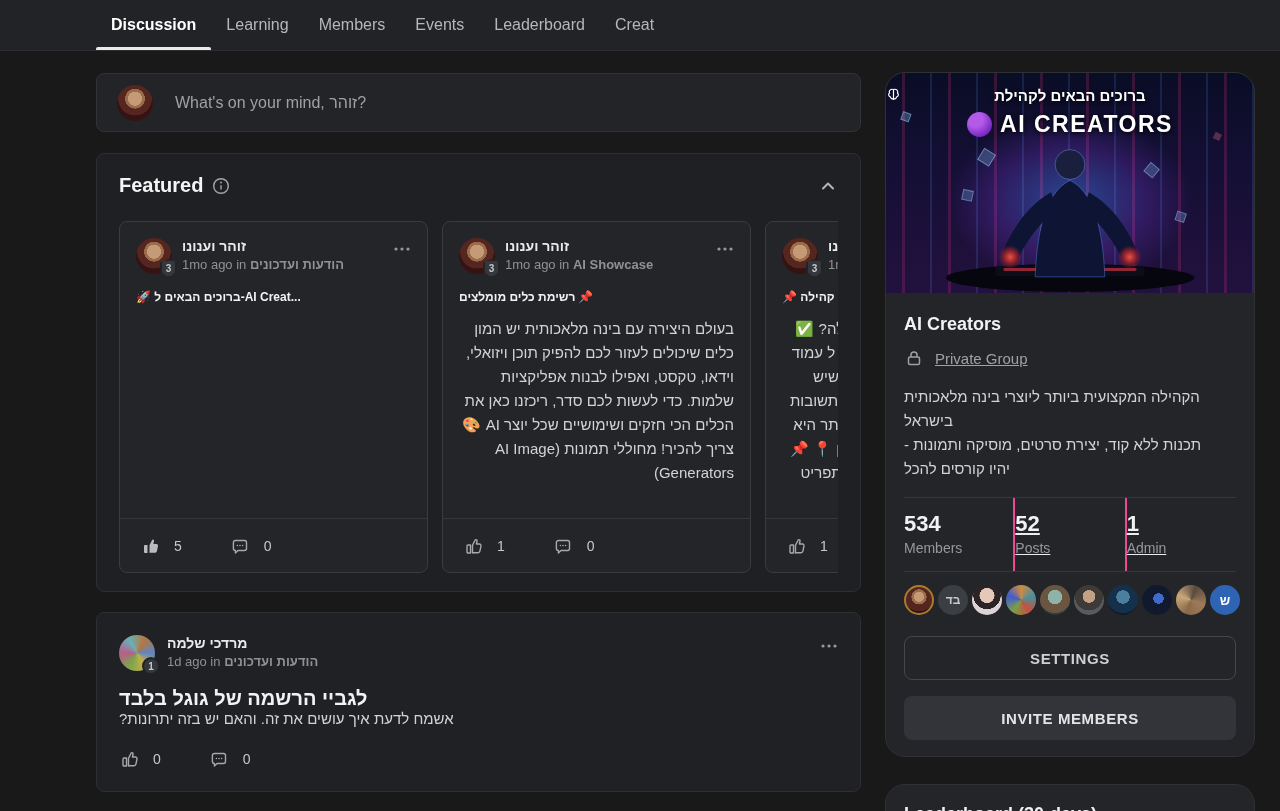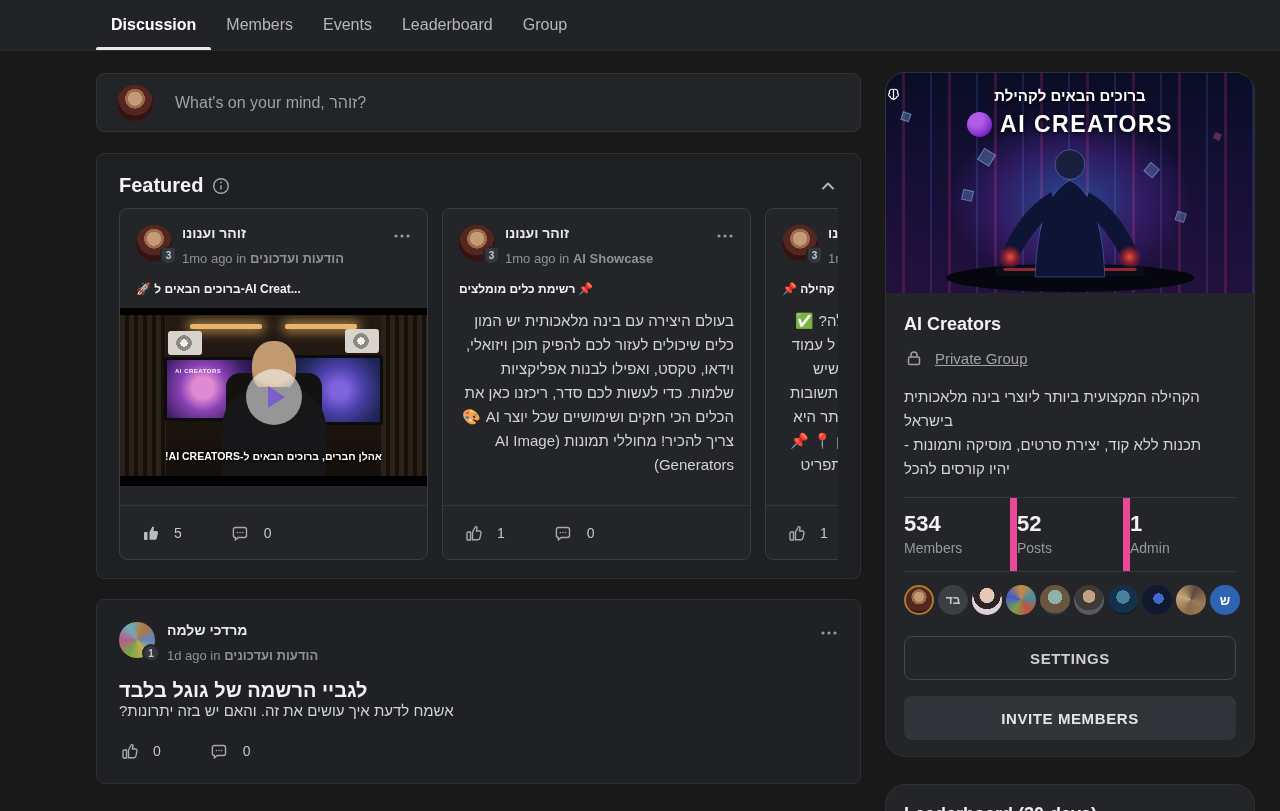--- a/index.html
+++ b/index.html
@@ -33,31 +33,31 @@
   .av-mord  { background:conic-gradient(from 30deg,#b7763d,#5d86c2,#c7b04a,#7aa54c,#b75d8a,#6ab0b8,#b7763d); }
 
   .level-badge { position:absolute; right:-5px; bottom:-4px; width:17px; height:19px;
     background:#34373c; border:2px solid #222327; color:#c6c8cb; font-size:10px; font-weight:700;
     display:flex; align-items:center; justify-content:center;
     clip-path:polygon(50% 0,100% 18%,100% 62%,50% 100%,0 62%,0 18%); }
 
   
   .featured { margin-top:21px; padding:20px 22px 18px; background:#1f2024;
     border:1px solid #2e2f33; border-radius:8px; }
-  .featured-head { display:flex; align-items:center; margin-bottom:11px; }
+  .featured-head { display:flex; align-items:center; margin-bottom:24px; }
   .featured-title { font-size:20px; font-weight:700; color:#f4f4f5; }
   .info-ic { margin-left:9px; color:#a5a7aa; display:flex; }
   .chev { margin-left:auto; color:#b3b5b8; display:flex; cursor:pointer; }
   .featured-row { display:flex; gap:14px; overflow:hidden; }
   .mini-card { width:309px; flex:none; background:#242529; border:1px solid #3a3b3f;
     border-radius:8px; height:352px; display:flex; flex-direction:column; overflow:hidden; }
   .mini-head { display:flex; align-items:flex-start; padding:16px 16px 0; }
   .mini-id { margin-left:10px; min-width:0; }
   .pname { font-size:14px; font-weight:700; color:#e9eaeb; white-space:nowrap; }
-  .pmeta { font-size:13px; color:#8f9194; margin-top:10px; white-space:nowrap; }
+  .pmeta { font-size:13px; color:#8f9194; margin-top:3px; white-space:nowrap; }
   .pmeta b { font-weight:700; color:#8f9194; }
   .dots { margin-left:auto; color:#97999c; cursor:pointer; flex:none; }
   .mini-title { font-size:12px; font-weight:700; color:#f2f2f3; padding:0 16px;
     margin-top:16px; white-space:nowrap; overflow:hidden; }
   .rtl-left  { direction:rtl; text-align:left; }
   .rtl-right { direction:rtl; text-align:right; }
   .pre { white-space:pre-line; }
   .mini-body { font-size:15px; line-height:24px; color:#d2d3d6; padding:0 16px;
     margin-top:13px; flex:1; overflow:hidden; }
   .mini-foot { border-top:1px solid #35363a; height:54px; flex:none;
@@ -120,21 +120,21 @@
     background:radial-gradient(circle at 35% 30%,#b45ae8 0 30%,#7a2cc4 70%,#54188f); display:flex; align-items:center; justify-content:center; }
   .brand-name { font-size:23px; font-weight:900; letter-spacing:1.5px; color:#fff; text-shadow:0 1px 5px #000; }
 
   .side-pad { padding:21px 18px 16px; }
   .gname { font-size:18px; font-weight:700; color:#f2f2f3; }
   .priv { display:flex; align-items:center; gap:11px; margin-top:13px; color:#9fa1a4; font-size:15px;text-decoration:underline; }
   .gdesc { margin-top:17px; font-size:15px; line-height:24px; color:#d2d3d6; }
 
   .stats { display:flex; border-top:1px solid #36383c; margin-top:17px; }
   .stat { flex:1; text-align:left; padding:13px 0 15px; }
-  .stat + .stat { border-left:7px solid #ec4899; }
+  .stat + .stat { border-left:2px solid #ec4899;text-decoration:underline; }
   .stat-v { font-size:22px; font-weight:700; color:#f2f2f3; }
   .stat-l { font-size:14px; color:#96989b; margin-top:3px; }
 
   .avrow { display:flex; gap:4px; border-top:1px solid #36383c; padding:13px 0 17px; }
   .avi { width:30px; height:30px; border-radius:50%; flex:none; display:flex;
     align-items:center; justify-content:center; font-size:12px; font-weight:700; color:#c6c8cb; }
   .a1 { background:radial-gradient(circle at 50% 38%,#c49a77 0 24%,#9c6b4a 25% 36%,#55251f 37% 70%,#2e1010 71%); border:2px solid #a87b2d; }
   .a2 { background:#3b3e43; }
   .a3 { background:radial-gradient(circle at 50% 35%,#e4c9b8 0 30%,#2c2326 31% 55%,#ddd3d6 56%); }
   .a4 { background:conic-gradient(#d08a3e,#4a8f9e,#c5513e,#7a9e4a,#3e5bd0,#d08a3e); }
@@ -151,24 +151,25 @@
   .btn-invite { background:#32343a; border:none; color:#e3e4e6; margin-top:16px; }
 
   .lb-card { margin-top:27px; padding:19px 18px; height:110px; }
   .lb-title { font-size:18px; font-weight:700; color:#f0f0f1; }
 </style>
 </head>
 <body>
 
 <div class="topbar">
   <div class="tab active">Discussion</div>
+  <div class="tab">Learning</div>
   <div class="tab">Members</div>
   <div class="tab">Events</div>
   <div class="tab">Leaderboard</div>
-  <div class="tab">Group</div>
+  <div class="tab">Creat</div>
 </div>
 
 <div class="layout">
 
 <div class="feed">
 
   <div class="composer">
     <div class="avatar av36 av-zohar"></div>
     <div class="composer-text">What's on your mind, זוהר?</div>
   </div>
@@ -204,39 +205,20 @@
           <span class="dots">
             <svg width="18" height="6" viewBox="0 0 18 6">
                   <circle cx="3" cy="3" r="1.6" fill="currentColor"></circle>
                   <circle cx="9" cy="3" r="1.6" fill="currentColor"></circle>
                   <circle cx="15" cy="3" r="1.6" fill="currentColor"></circle>
                 </svg>
           </span>
         </div>
         <div class="mini-title" dir="ltr">🚀 ברוכים הבאים ל-AI Creat...</div>
 
-        <div class="vthumb">
-          <div class="scene">
-            <div class="slat-l"></div>
-                <div class="slat-r"></div>
-            <div class="lightbar" style="left:70px;"></div>
-            <div class="lightbar" style="right:70px;"></div>
-            <div class="speaker" style="left:48px; top:16px;"></div>
-            <div class="speaker" style="right:48px; top:14px;"></div>
-            <div class="mon-l">
-              <div class="mon-txt">AI CREATORS</div>
-            </div>
-            <div class="mon-r"></div>
-            <div class="chairband"></div>
-            <div class="guy-head"></div>
-            <div class="guy-body"></div>
-            <div class="vcaption">אהלן חברים, ברוכים הבאים ל-AI CREATORS!</div>
-          </div>
-          <div class="playbtn"></div>
-        </div>
 
         <div style="flex:1"></div>
         <div class="mini-foot">
           <span class="likeic">
             <svg width="20" height="20" viewBox="0 0 20 20" fill="#b9bbbe">
               <path d="M5 9h2.5v8H5a1 1 0 0 1-1-1v-6a1 1 0 0 1 1-1zm4.5 8V9.3L12 4.2c.3-.7 1.3-.8 1.8-.2.2.3.3.6.2 1L13.4 8h3.1c1 0 1.7.9 1.5 1.9l-1.1 5.3c-.2.9-1 1.5-1.9 1.5H9.5z"></path>
             </svg>
           </span>
           <span class="foot-count">5</span>
           <span class="foot-gap"></span>

